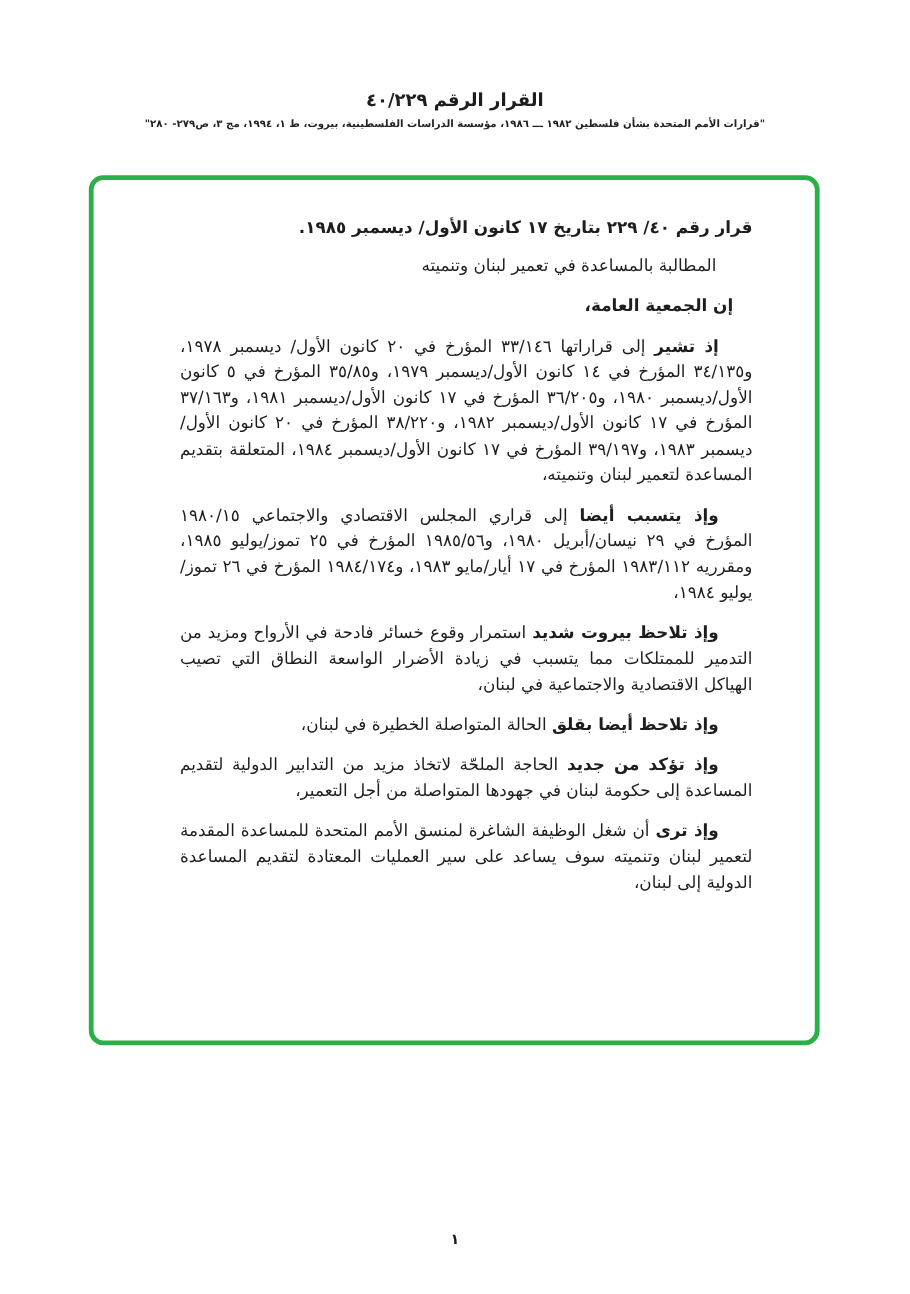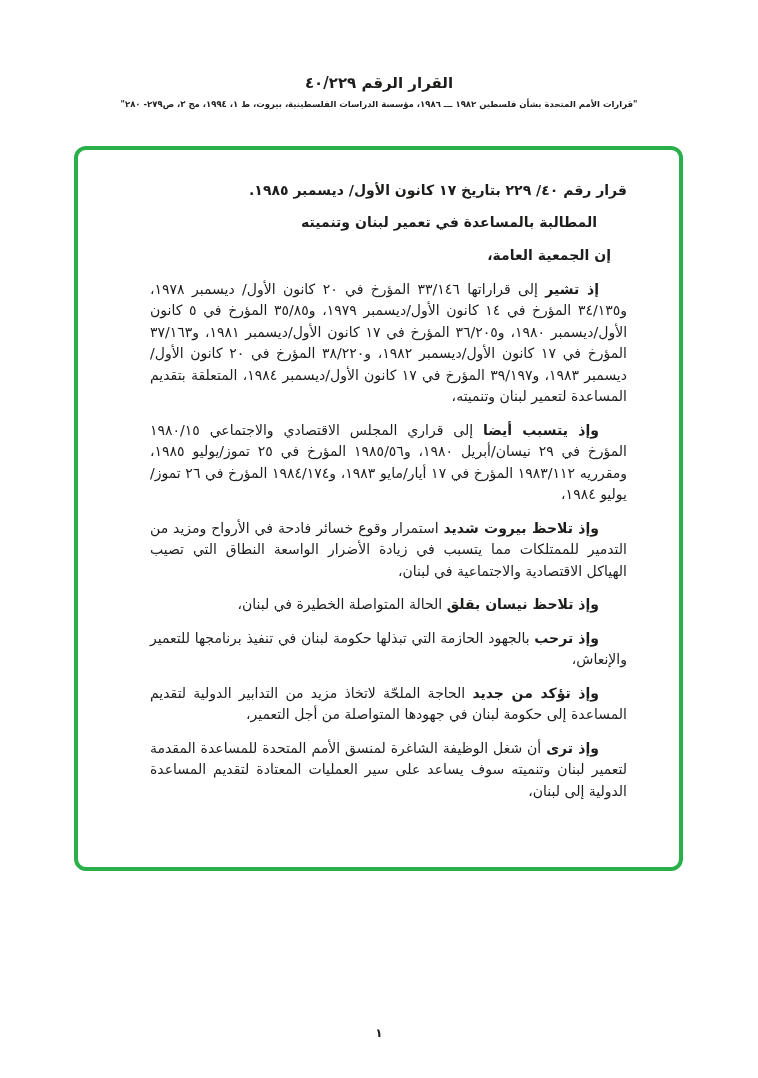--- a/index.html
+++ b/index.html
@@ -54,21 +54,21 @@
     text-align: justify;
     font-size: 14px;
     line-height: 21.5px;
   }
   .resolution-title {
     font-weight: bold;
     font-size: 14px;
     margin-bottom: 10px;
   }
   .resolution-subject {
-    font-weight: bold;
+    font-weight: normal;
     font-size: 14px;
     text-indent: 30px;
     margin-bottom: 12px;
   }
   .opening {
     font-weight: bold;
     text-indent: 16px;
     margin-bottom: 7px;
   }
   .para {
@@ -117,28 +117,24 @@
         <strong class="lead">وإذ يتسبب أيضا</strong>
         <span>إلى قراري المجلس الاقتصادي والاجتماعي ١٩٨٠/١٥ المؤرخ في ٢٩ نيسان/أبريل ١٩٨٠، و١٩٨٥/٥٦ المؤرخ في ٢٥ تموز/يوليو ١٩٨٥، ومقرريه ١٩٨٣/١١٢ المؤرخ في ١٧ أيار/مايو ١٩٨٣، و١٩٨٤/١٧٤ المؤرخ في ٢٦ تموز/يوليو ١٩٨٤،</span>
       </p>
 
       <p class="para">
         <strong class="lead">وإذ تلاحظ بيروت شديد</strong>
         <span>استمرار وقوع خسائر فادحة في الأرواح ومزيد من التدمير للممتلكات مما يتسبب في زيادة الأضرار الواسعة النطاق التي تصيب الهياكل الاقتصادية والاجتماعية في لبنان،</span>
       </p>
 
       <p class="para">
-        <strong class="lead">وإذ تلاحظ نيسان بقلق</strong>
+        <strong class="lead">وإذ تلاحظ أيضا بقلق</strong>
         <span>الحالة المتواصلة الخطيرة في لبنان،</span>
       </p>
 
-      <p class="para">
-        <strong class="lead">وإذ ترحب</strong>
-        <span>بالجهود الحازمة التي تبذلها حكومة لبنان في تنفيذ برنامجها للتعمير والإنعاش،</span>
-      </p>
 
       <p class="para">
         <strong class="lead">وإذ تؤكد من جديد</strong>
         <span>الحاجة الملحّة لاتخاذ مزيد من التدابير الدولية لتقديم المساعدة إلى حكومة لبنان في جهودها المتواصلة من أجل التعمير،</span>
       </p>
 
       <p class="para">
         <strong class="lead">وإذ ترى</strong>
         <span>أن شغل الوظيفة الشاغرة لمنسق الأمم المتحدة للمساعدة المقدمة لتعمير لبنان وتنميته سوف يساعد على سير العمليات المعتادة لتقديم المساعدة الدولية إلى لبنان،</span>
       </p>

